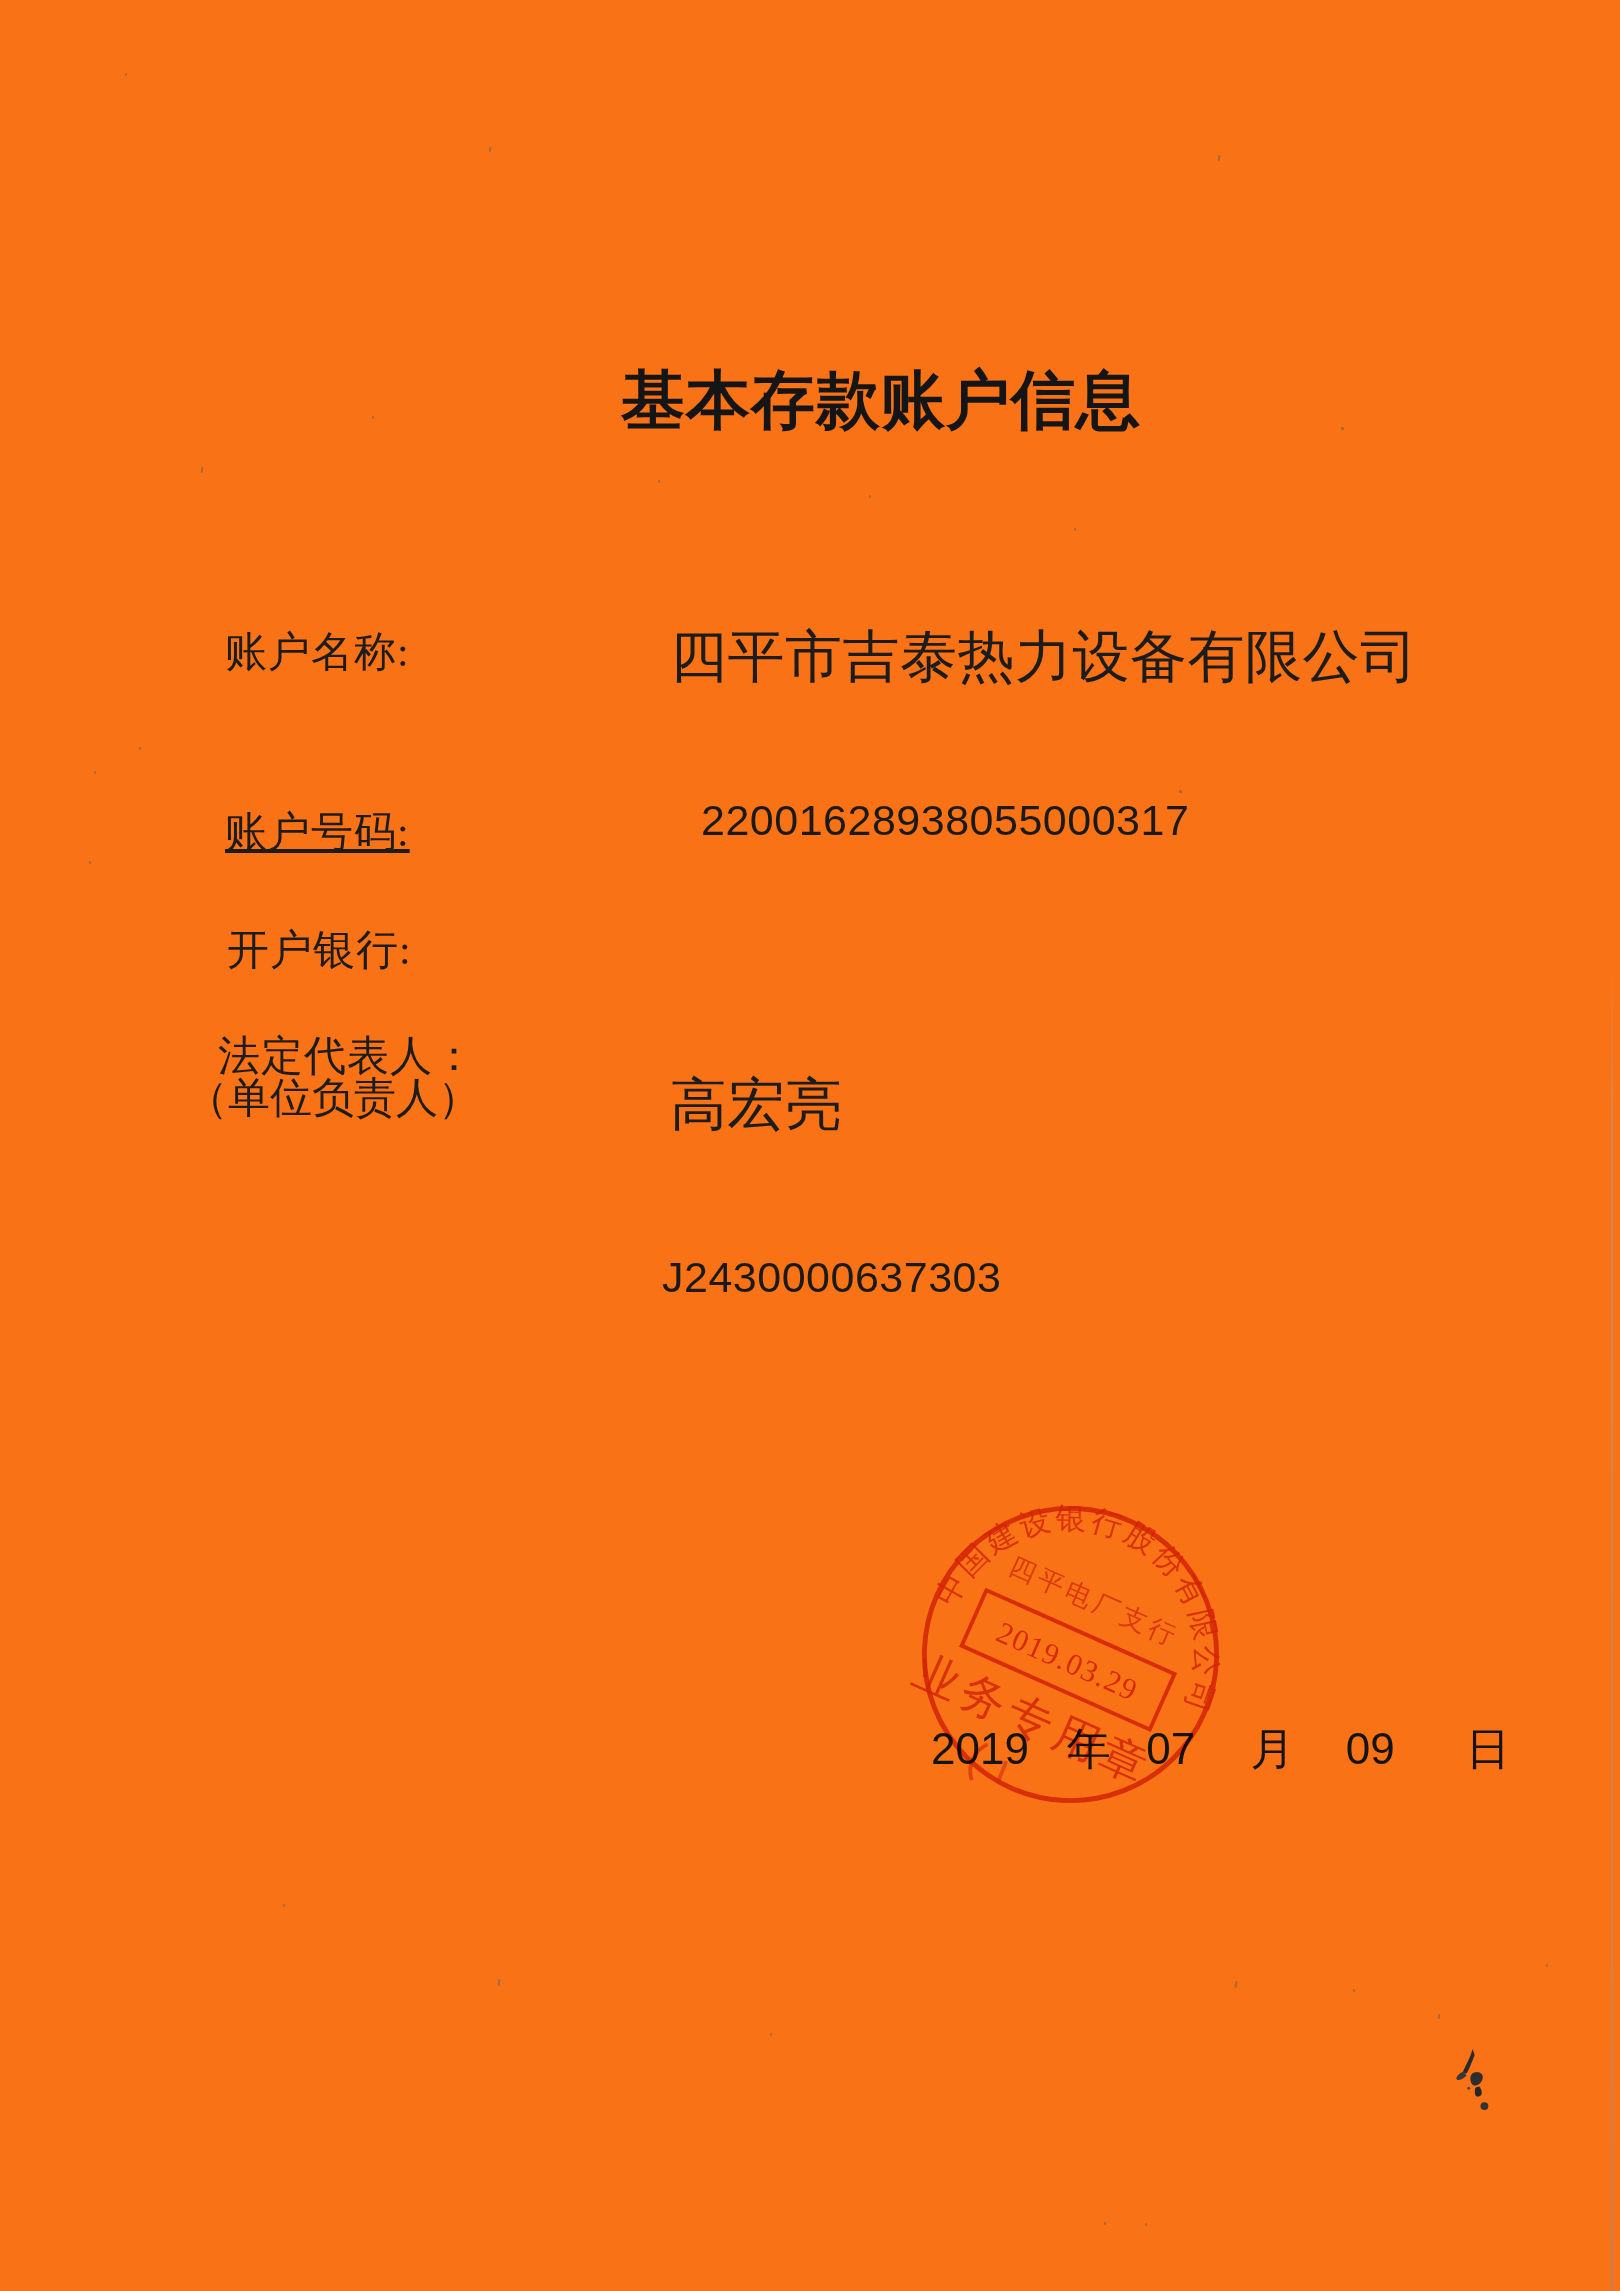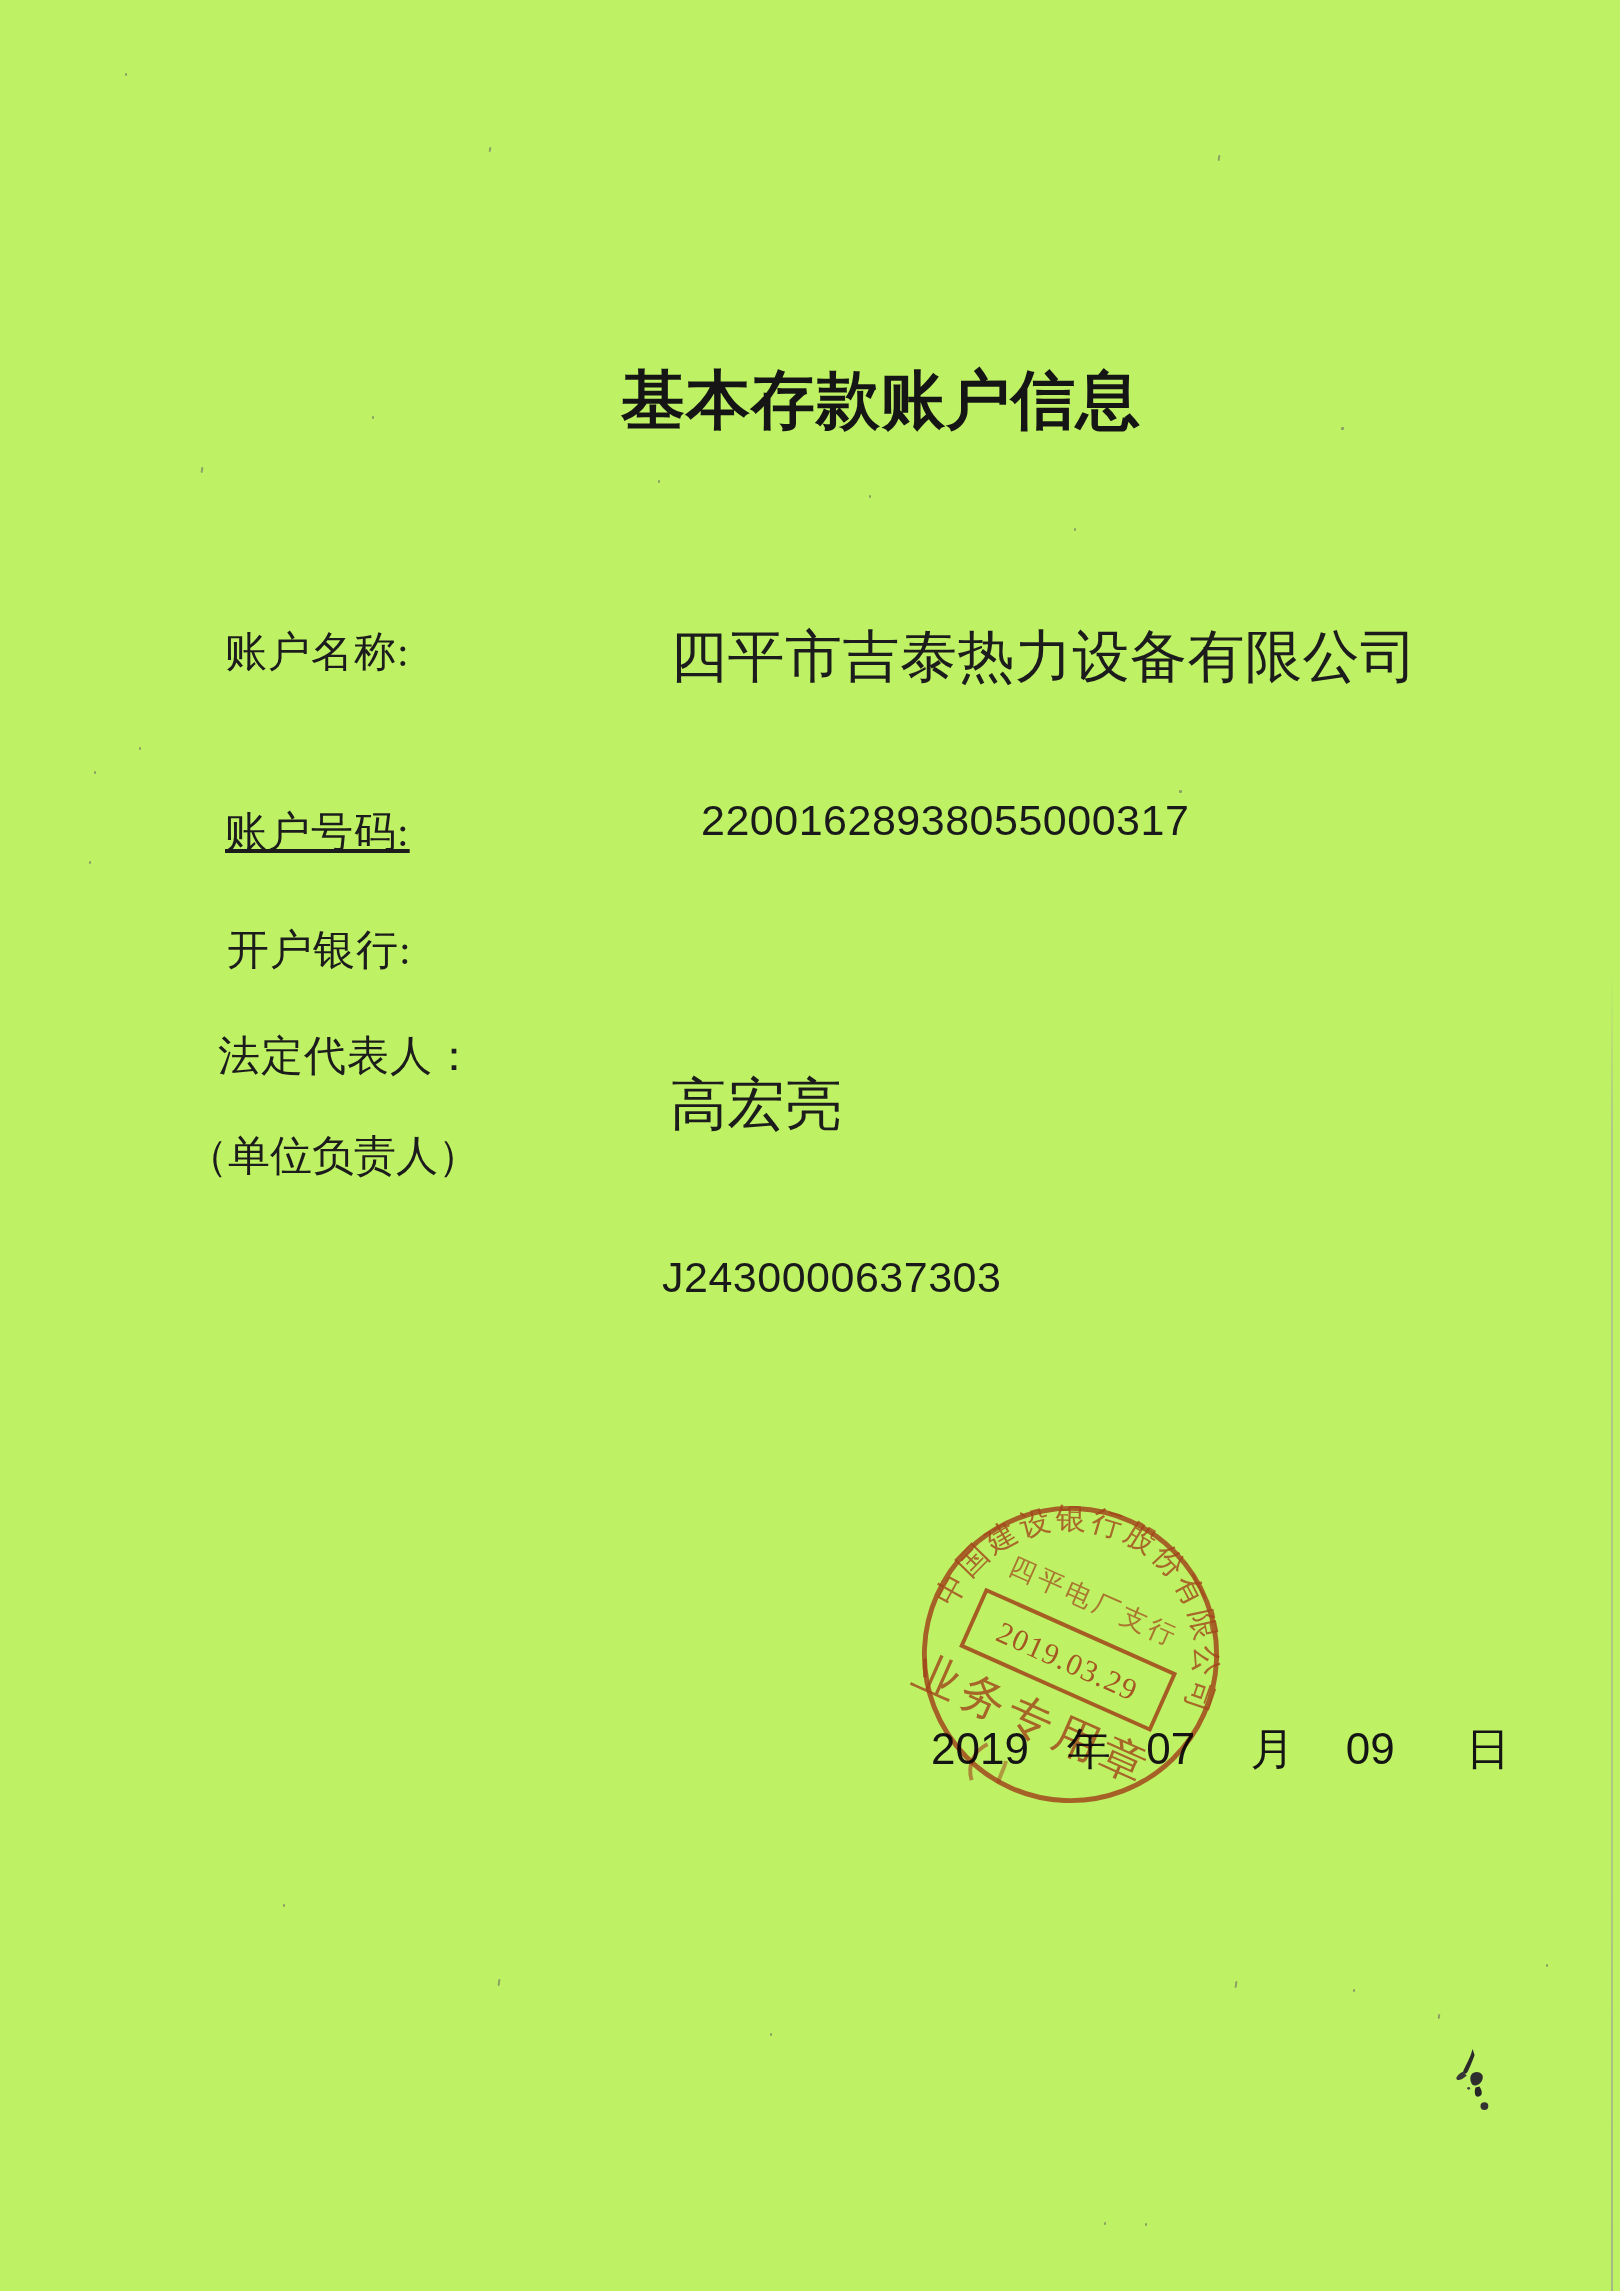--- a/index.html
+++ b/index.html
@@ -1,19 +1,19 @@
 <!DOCTYPE html>
 <html style="--stamp-ink: #d8463e;"><head>
 <meta charset="utf-8">
 <style>
   html,body { margin:0; padding:0; background:#ffffff; }
   .page {
     position:relative;
     width:1620px; height:2292px;
-    background:#bef264;
+    background:#f97316;
     overflow:hidden;
     font-family:"Liberation Serif","DejaVu Serif",serif;
     color:#1b1b1b;
   }
   .doc-title {
     position:absolute; left:621px; top:369px;
     font-size:64px; font-weight:700; letter-spacing:1px;
     line-height:1; color:#151515;
     white-space:nowrap;
   }
@@ -73,21 +73,21 @@
 
   <div class="lbl" style="left:225px; top:631px;">账户名称:</div>
   <div class="val" style="left:670px; top:628px;">四平市吉泰热力设备有限公司</div>
 
   <div class="lbl" style="left:225px; top:811px;text-decoration:underline;">账户号码:</div>
   <div class="val num" style="left:701px; top:799px;">22001628938055000317</div>
 
   <div class="lbl" style="left:227px; top:929px;">开户银行:</div>
 
   <div class="lbl" style="left:218px; top:1035px;">法定代表人：</div>
-  <div class="lbl" style="left:186px; top:1138px; letter-spacing:0;font-family:Liberation Mono, monospace;">（单位负责人）</div>
+  <div class="lbl" style="left:186px; top:1077px; letter-spacing:0;">（单位负责人）</div>
   <div class="val" style="left:670px; top:1076px;">高宏亮</div>
 
   <div class="val num" style="left:662px; top:1256px;">J2430000637303</div>
 
   <div class="date-line">
     <span class="d-year">2019</span>
     <span class="d-yu">年</span>
     <span class="d-month">07</span>
     <span class="d-mu">月</span>
     <span class="d-day">09</span>

